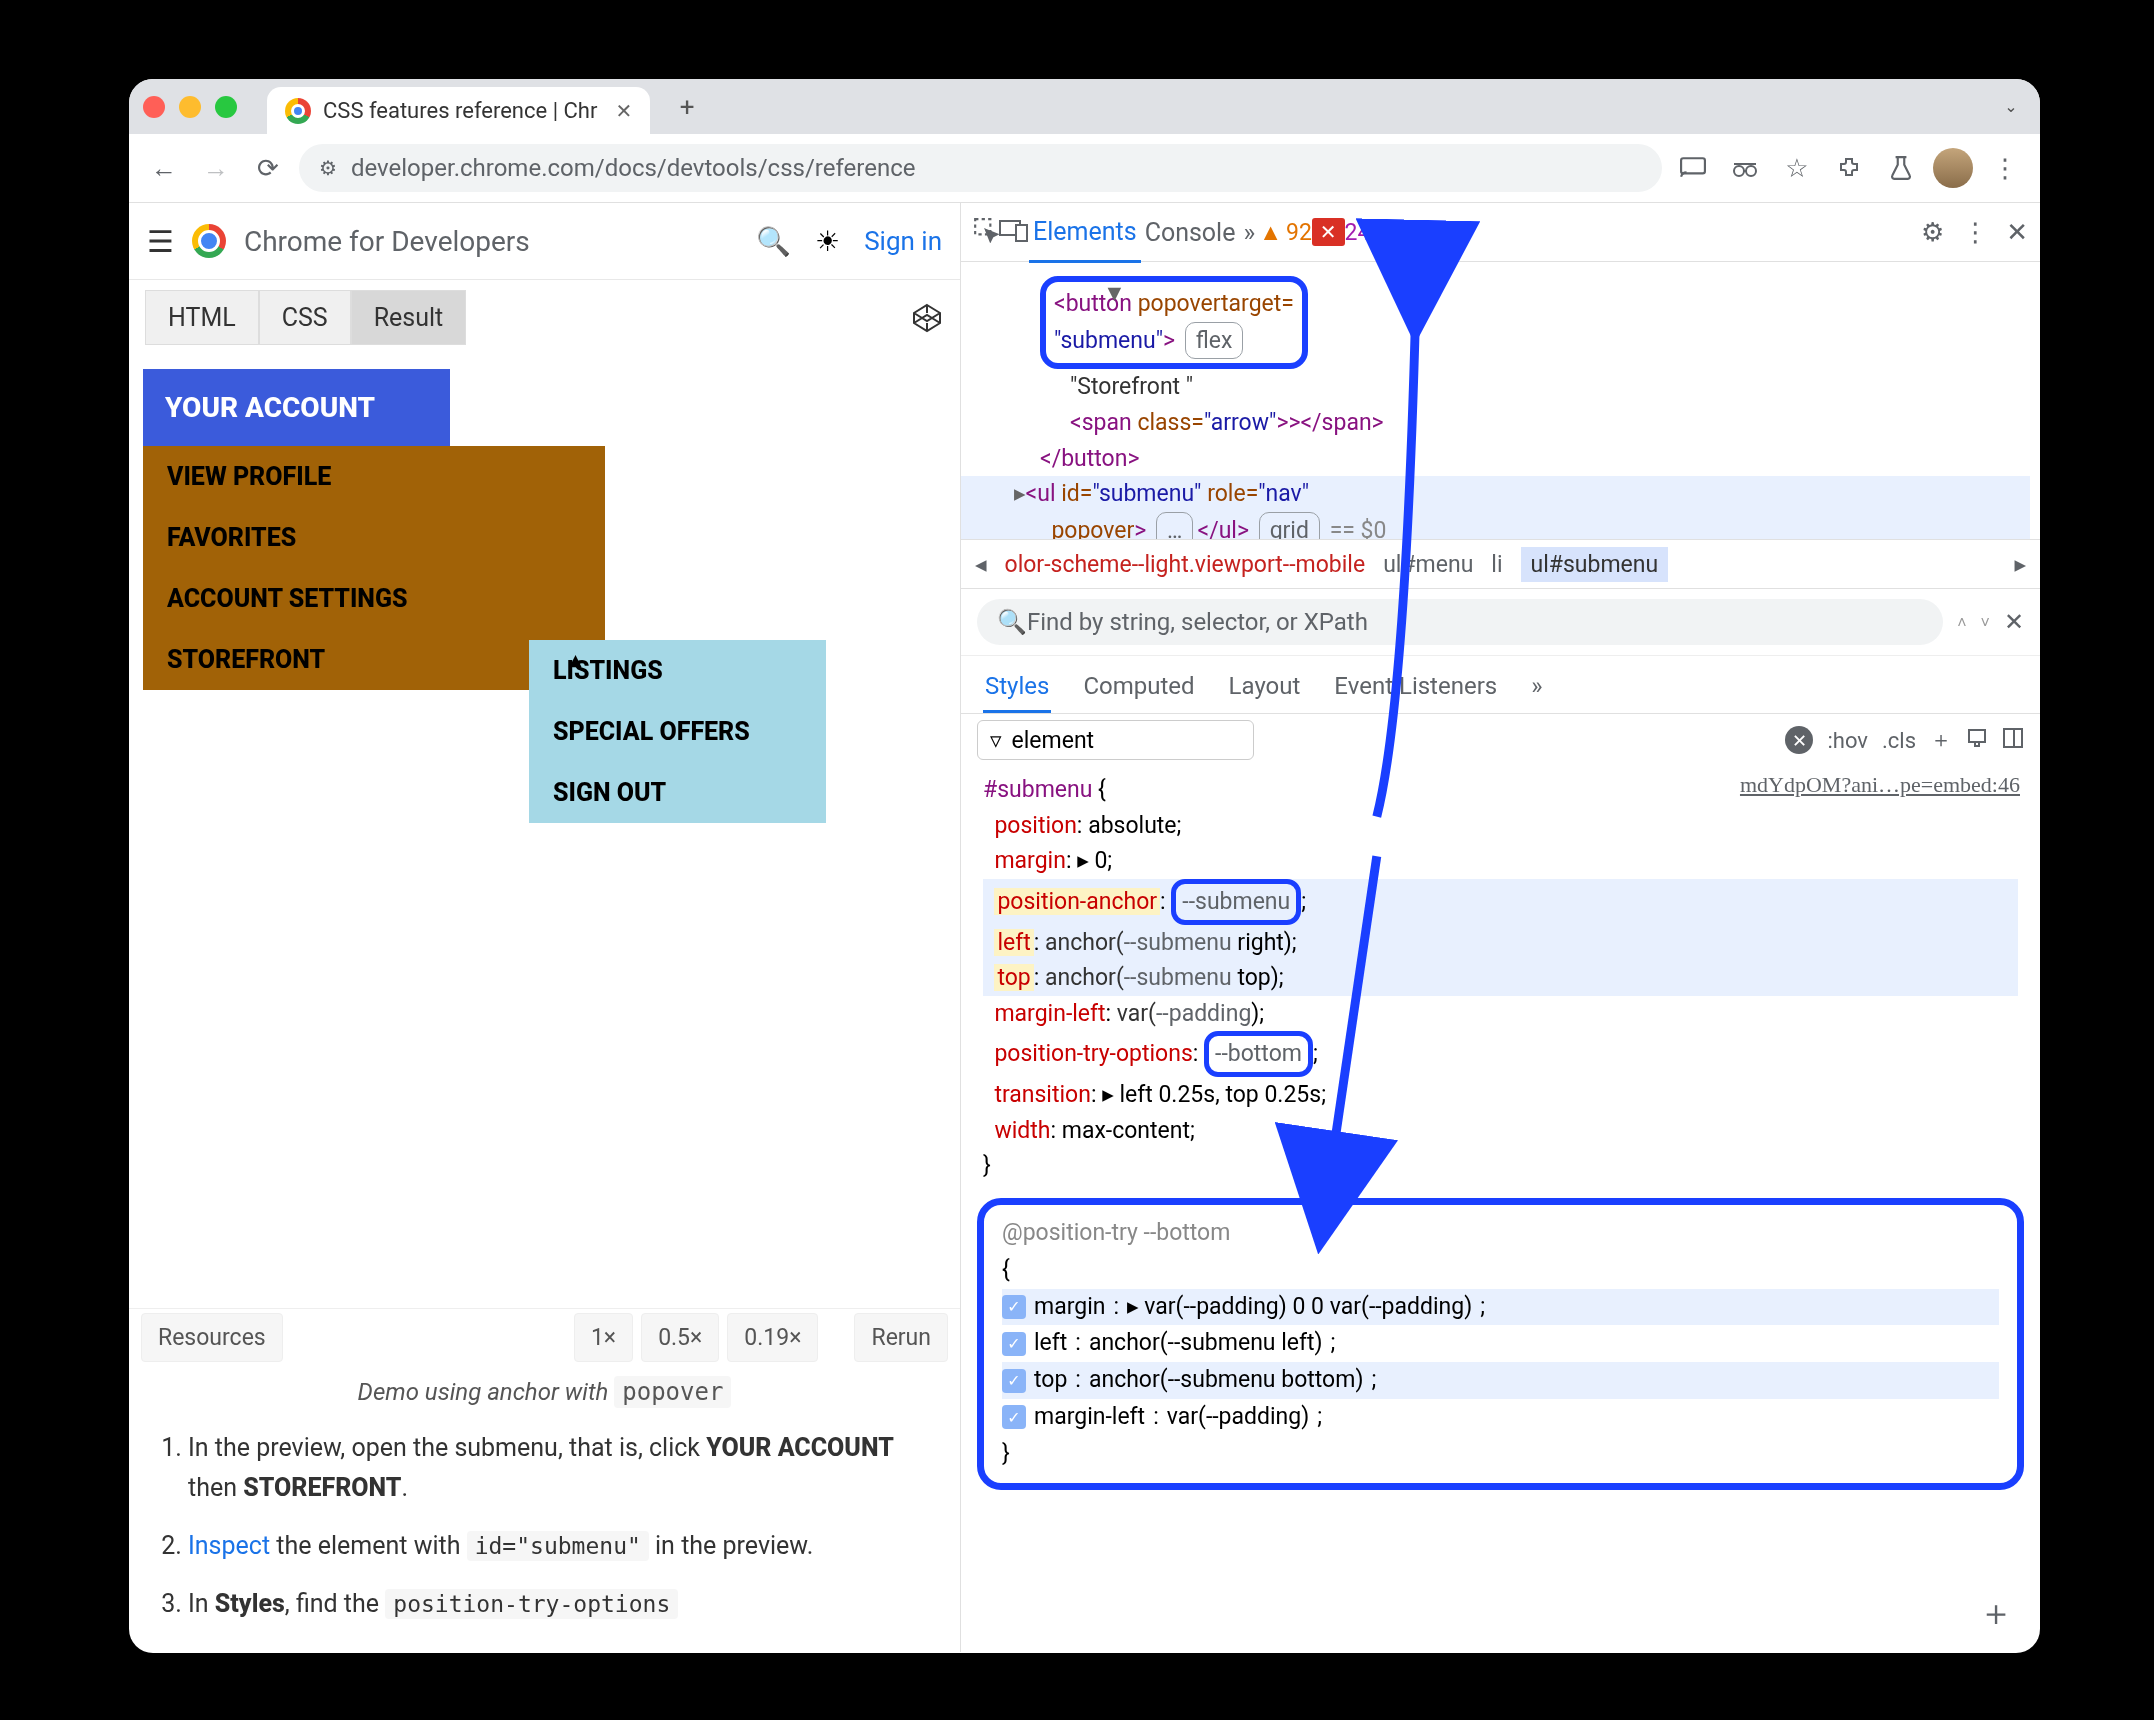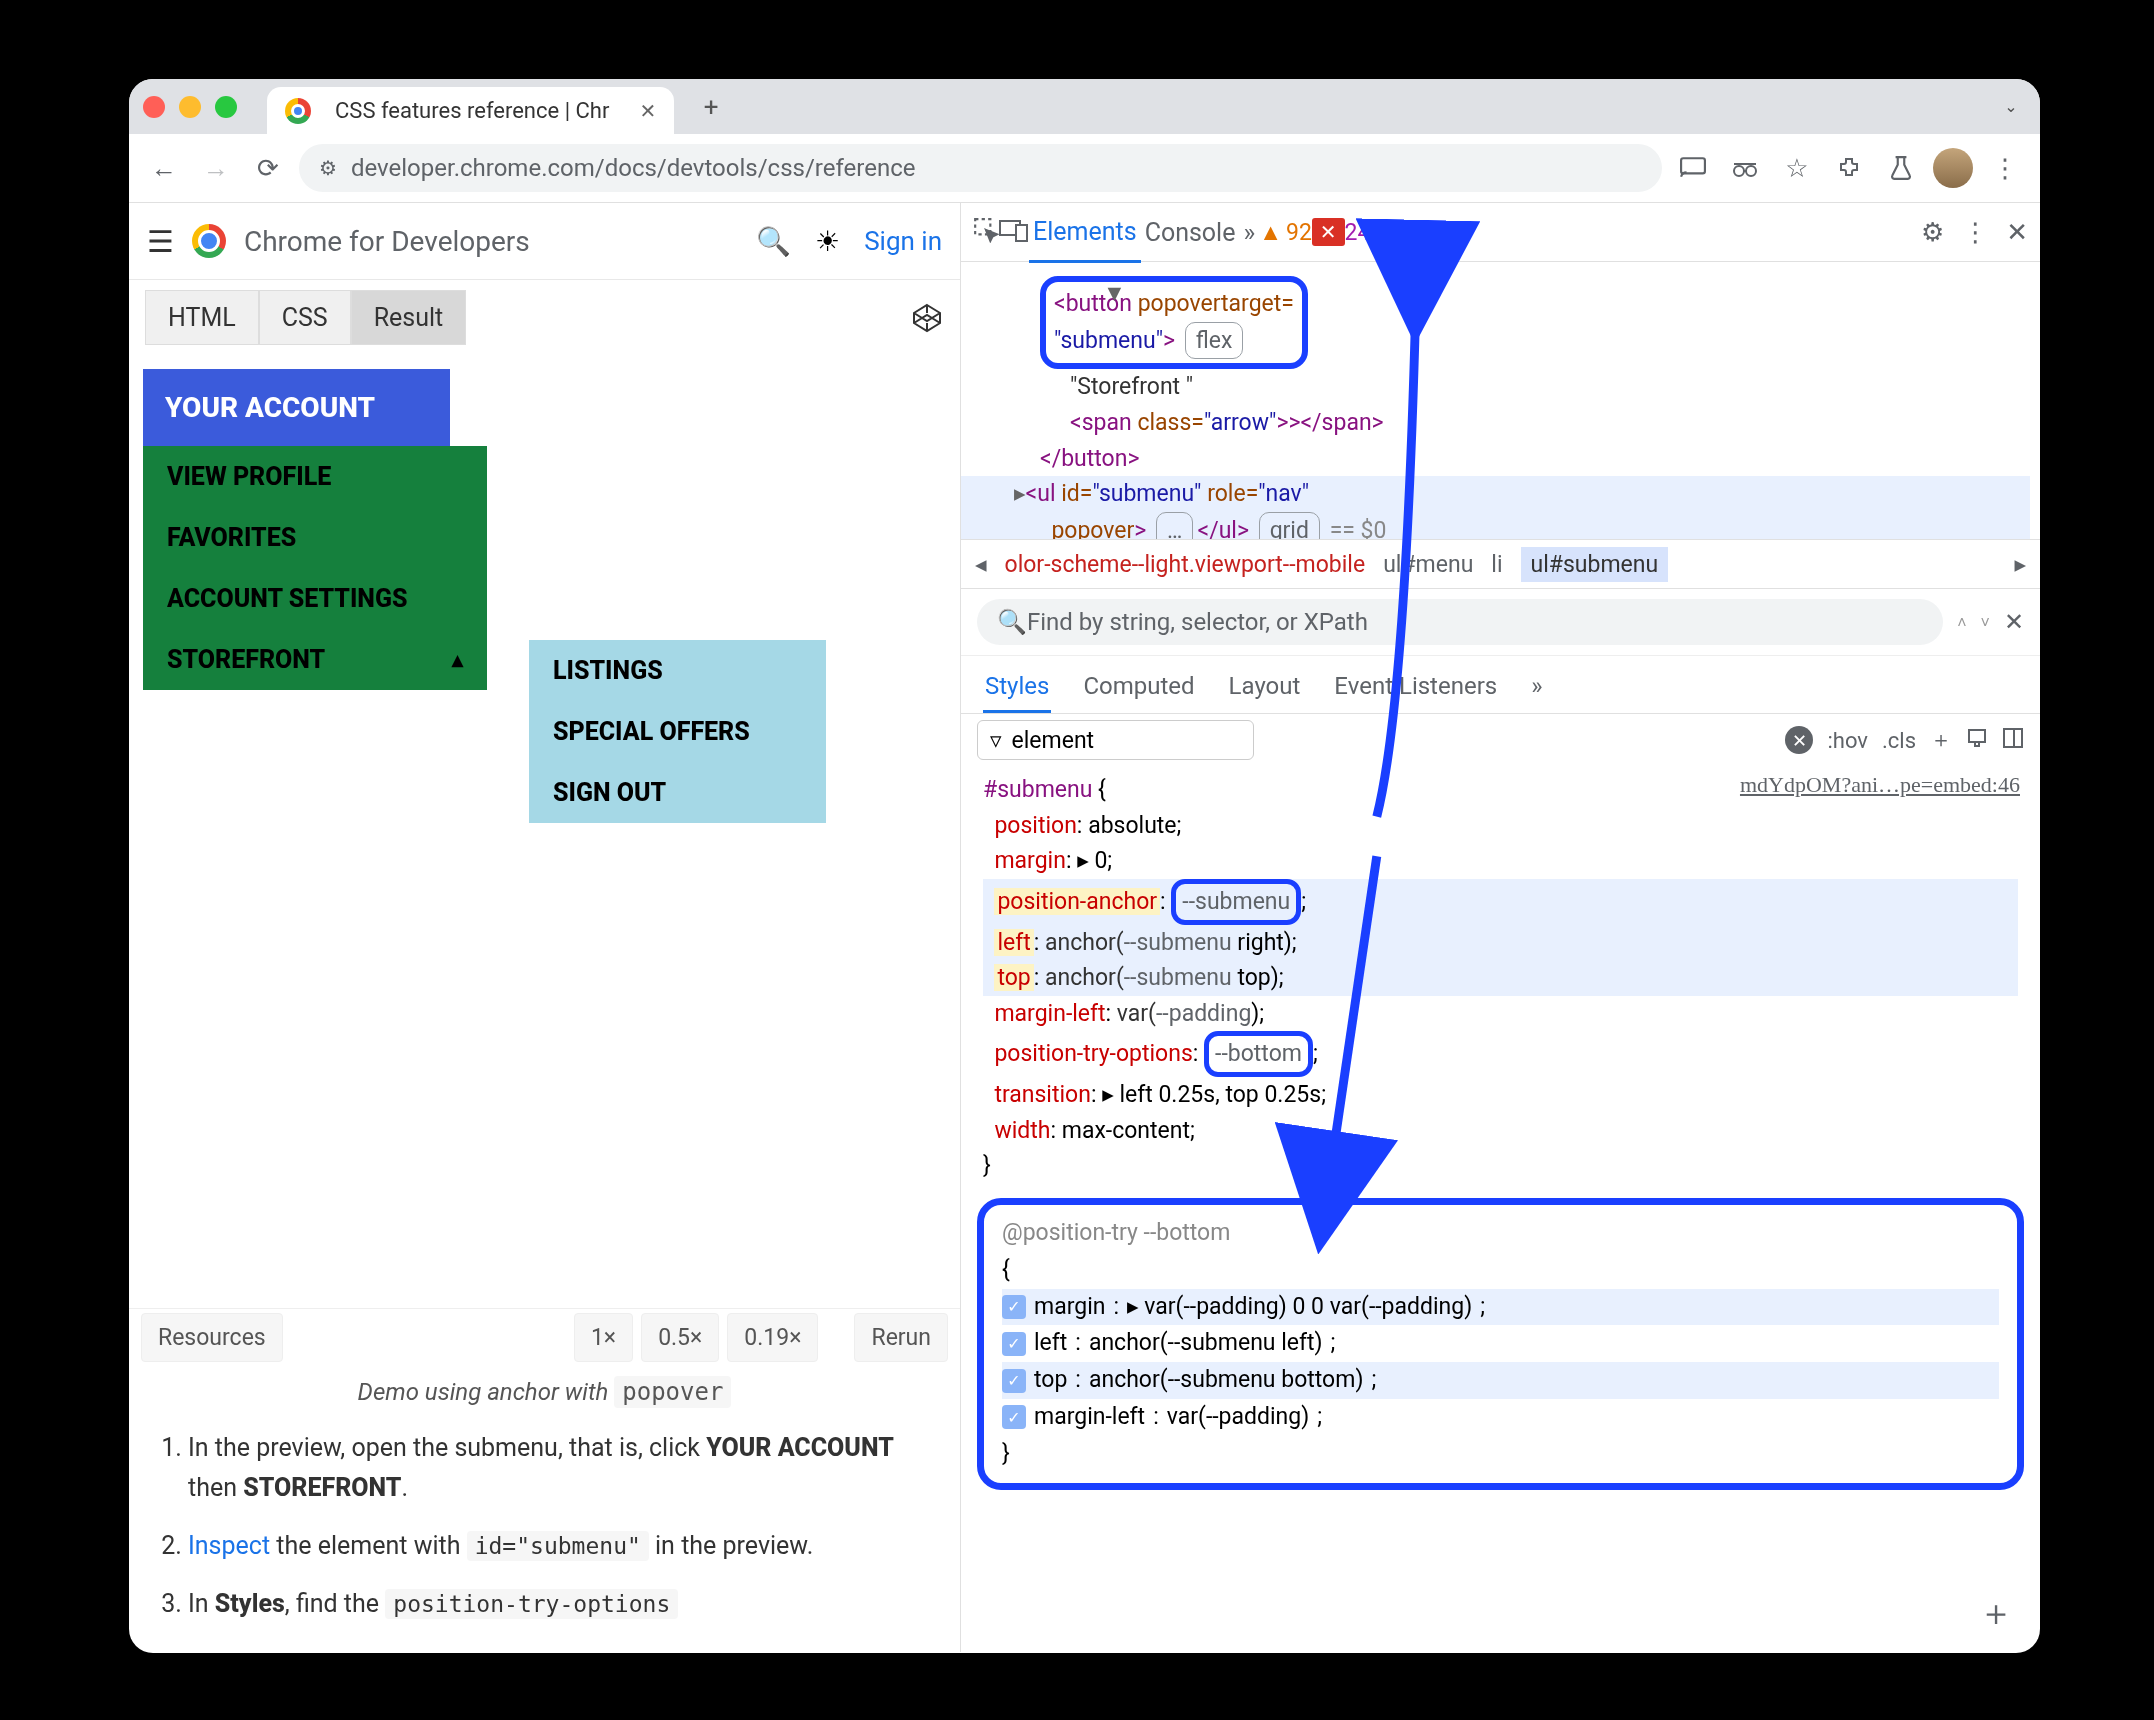--- a/index.html
+++ b/index.html
@@ -3,21 +3,21 @@
 <meta charset="utf-8">
 <style>
 * { margin:0; padding:0; box-sizing:border-box; font-family:-apple-system,BlinkMacSystemFont,"Segoe UI",Roboto,sans-serif; }
 body { background:#000; width:2154px; height:1721px; position:relative; }
 .window { position:absolute; top:79px; left:129px; width:1911px; height:1574px; background:#fff; border-radius:24px; box-shadow:0 20px 59px rgba(0,0,0,0.5); overflow:hidden; }
 
 .titlebar { height:55px; background:#dfe1e5; display:flex; align-items:center; padding:0 14px; gap:10px; }
 .traffic { display:flex; gap:14px; margin-right:20px; }
 .dot { width:22px; height:22px; border-radius:50%; }
 .red{background:#ff5f57}.yellow{background:#febc2e}.green{background:#28c840}
-.tab { background:#fff; border-radius:14px 14px 0 0; padding:10px 18px; display:flex; align-items:center; gap:24px; font-size:22px; color:#333; margin-top:8px; height:48px; }
+.tab { background:#fff; border-radius:14px 14px 0 0; padding:10px 18px; display:flex; align-items:center; gap:12px; font-size:22px; color:#333; margin-top:8px; height:48px; }
 .chrome-logo{width:26px;height:26px;border-radius:50%;background:conic-gradient(#ea4335 0 120deg,#34a853 120deg 240deg,#fbbc05 240deg 360deg);position:relative}
 .chrome-logo::after{content:'';position:absolute;inset:6px;border-radius:50%;background:#4285f4;border:3px solid #fff}
 .tab .x{font-size:20px;color:#666;margin-left:6px}
 .newtab{width:30px;height:30px;display:flex;align-items:center;justify-content:center;font-size:26px;color:#555;margin-left:12px}
 .dd{margin-left:auto;width:30px;height:30px;display:flex;align-items:center;justify-content:center;color:#555}
 
 .toolbar{height:69px;background:#fff;border-bottom:1px solid #e0e0e0;display:flex;align-items:center;padding:0 14px;gap:10px}
 .ib{width:42px;height:42px;border-radius:50%;display:flex;align-items:center;justify-content:center;color:#5f6368;font-size:26px}
 .urlbar{flex:1;height:48px;background:#f1f3f4;border-radius:24px;display:flex;align-items:center;padding:0 20px;gap:14px;color:#5f6368;font-size:24px}
 .avatar{width:40px;height:40px;border-radius:50%;background:#8ab4f8}
@@ -32,21 +32,21 @@
 .right-icons{margin-left:auto;display:flex;align-items:center;gap:24px}
 .signin{color:#1a73e8;font-size:26px}
 
 .tabsrow{display:flex;align-items:center;padding:10px 16px;gap:0}
 .ptab{padding:12px 22px;font-size:25px;color:#333;background:#f0f0f0;border:1px solid #ddd}
 .ptab.active{background:#d8d8d8}
 .codepen{margin-left:auto;width:34px;height:34px;display:flex;align-items:center;justify-content:center}
 
 .demo{flex:1;padding:14px;overflow:hidden}
 .menu1{background:#3b5bdb;color:#fff;padding:22px 22px;font-size:28px;font-weight:800;width:307px}
-.menu2{background:#15803d;width:344px}
+.menu2{background:#a16207;width:462px}
 .menu2 li{list-style:none;padding:16px 24px;font-size:25px;font-weight:800;color:#000;display:flex;align-items:center}
 .arrow-r{margin-left:auto;font-size:22px}
 .menu3{background:#a5d8e6;width:297px;margin-left:386px;margin-top:-50px}
 .menu3 li{list-style:none;padding:16px 24px;font-size:25px;font-weight:800;color:#000}
 
 .demofoot{display:flex;padding:4px 12px;gap:8px;border-top:1px solid #eee;align-items:flex-end}
 .fbtn{padding:10px 16px;font-size:23px;color:#555;background:#f6f6f6;border:1px solid #eee;border-radius:4px}
 .caption{text-align:center;font-style:italic;font-size:24px;color:#555;padding:12px}
 .caption code{font-family:ui-monospace,monospace;background:#f6f6f6;padding:2px 8px;border-radius:4px;font-style:normal}
 ol.steps{padding:10px 30px 10px 59px}

